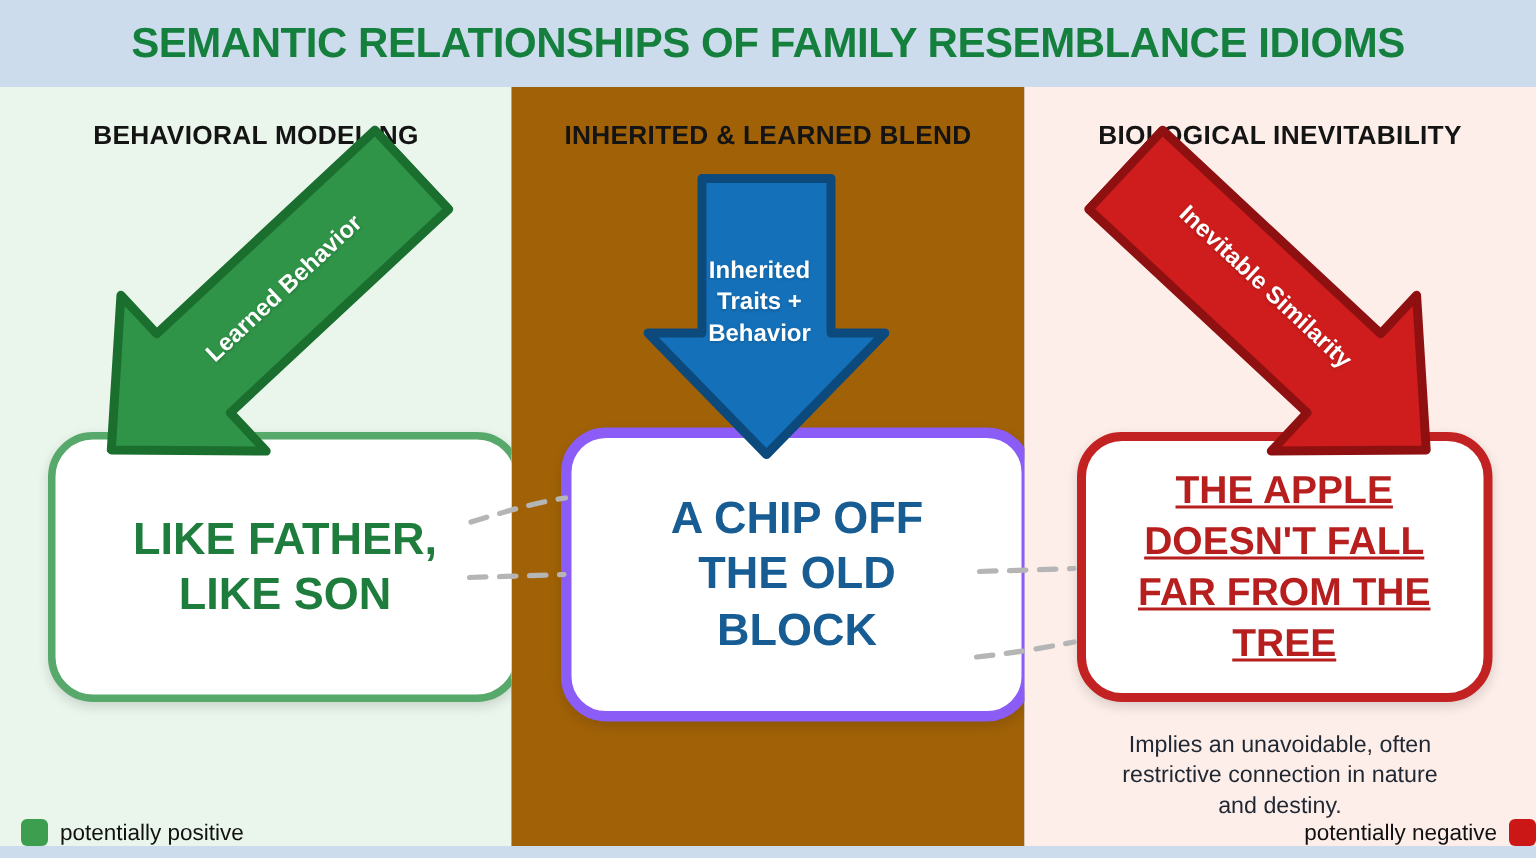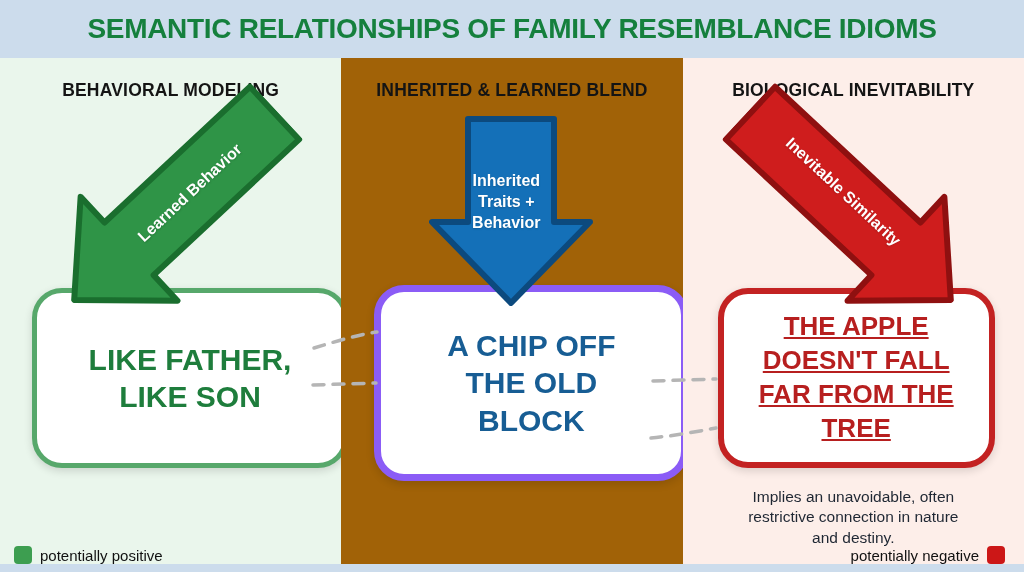--- a/index.html
+++ b/index.html
@@ -45,21 +45,21 @@
   .box-red   { left:35px; top:230px; width:277px; height:180px; border:6px solid #c32222; }
   .box-red .idiom-text { color:#b71f1f; font-size:26px; line-height:1.3;text-decoration:underline; }
 
   .desc { position:absolute; top:429px; left:0; width:100%; text-align:center; z-index:1;
     font-size:15.5px; line-height:1.32; color:#1f2733; white-space:pre-line; }
 
   .legend { position:absolute; top:486px; left:0; width:100%; height:20px; z-index:1;
     display:flex; align-items:flex-end; font-size:15px; color:#111; }
   .legend-left   { justify-content:flex-start; padding-left:14px; }
   .legend-center { justify-content:center; }
-  .legend-right  { justify-content:flex-end; padding-right:19px; }
+  .legend-right  { justify-content:flex-end; padding-right:0; }
   .swatch { width:18px; height:18px; border-radius:4px; flex:0 0 auto; }
   .swatch-green { background:#3d9e50; margin-right:8px; }
   .swatch-blue  { background:#1a72b8; margin-right:8px; }
   .swatch-red   { background:#cc1717; margin-left:8px; }
 
   .connectors { position:absolute; left:0; top:0; width:1024px; height:572px;
     z-index:2; pointer-events:none; }
 
   .bottom-strip { position:absolute; left:0; top:564px; width:1024px; height:8px; background:#ccdcec; }
 </style>

